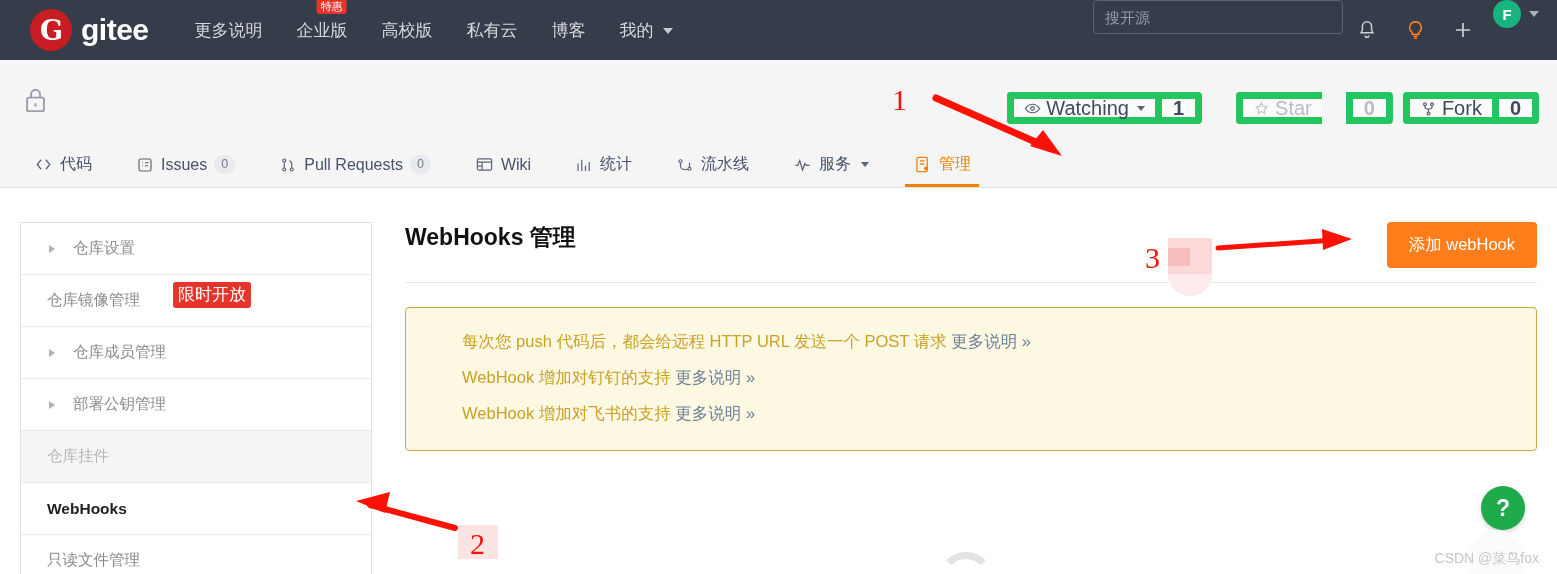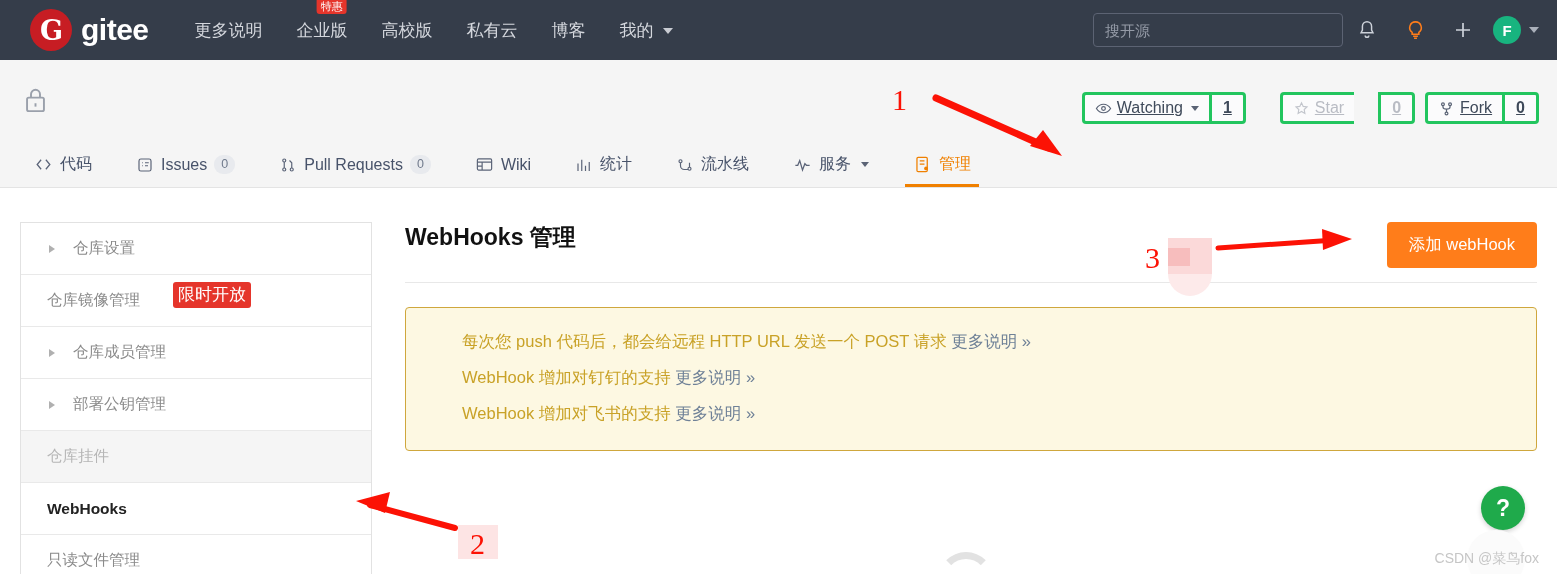--- a/index.html
+++ b/index.html
@@ -41,21 +41,21 @@
     padding:1px 4px; border-radius:3px; line-height:1.3;
     white-space:nowrap;
   }
   .caret-down {
     display:inline-block; width:0; height:0; margin-left:5px;
     border-left:5px solid transparent; border-right:5px solid transparent;
     border-top:6px solid #c9ccd3; vertical-align:middle;
   }
   .top-right {
     position:absolute; right:18px; top:0; height:60px;
-    display:flex; align-items:center; gap:0;
+    display:flex; align-items:flex-start; gap:0;
   }
   .search-box {
     width:250px; height:34px; border:1px solid #5c6373; border-radius:4px;
     background:transparent; color:#cfd3da; font-size:15px;
     padding:0 11px; outline:none;
     font-family:"Liberation Sans","DejaVu Sans",sans-serif;
   }
   .search-box::placeholder { color:#949aa6; }
   .ic-btn {
     width:48px; height:60px; display:flex; align-items:center; justify-content:center;
@@ -83,23 +83,23 @@
     display:flex; align-items:center; gap:11px;
   }
   .repo-title-text {
     font-size:25px; font-weight:bold; color:#3f4a5a; letter-spacing:-0.2px;
   }
   .repo-actions {
     position:absolute; right:18px; top:32px; display:flex; gap:10px;
   }
   .btn-group { display:flex; height:32px; }
   .bg-main, .bg-count {
-    border:3px solid #22c55e; background:#fbfbfc;
+    border:7px solid #22c55e; background:#fbfbfc;
     display:flex; align-items:center; padding:0 10px;
-    font-size:16px; color:#3f4a5a; cursor:pointer;text-decoration:underline;
+    font-size:20px; color:#3f4a5a; cursor:pointer;
   }
   .bg-main { border-radius:4px 0 0 4px; border-right:none; gap:5px; }
   .bg-count { border-radius:0 4px 4px 0; font-weight:bold; padding:0 11px; }
   .bg-main.disabled, .bg-count.disabled { color:#b9bcc4;margin-left:24px; }
   .mini-caret {
     width:0;height:0;margin-left:3px;
     border-left:4px solid transparent;border-right:4px solid transparent;
     border-top:5px solid #5a6375;
   }
 

